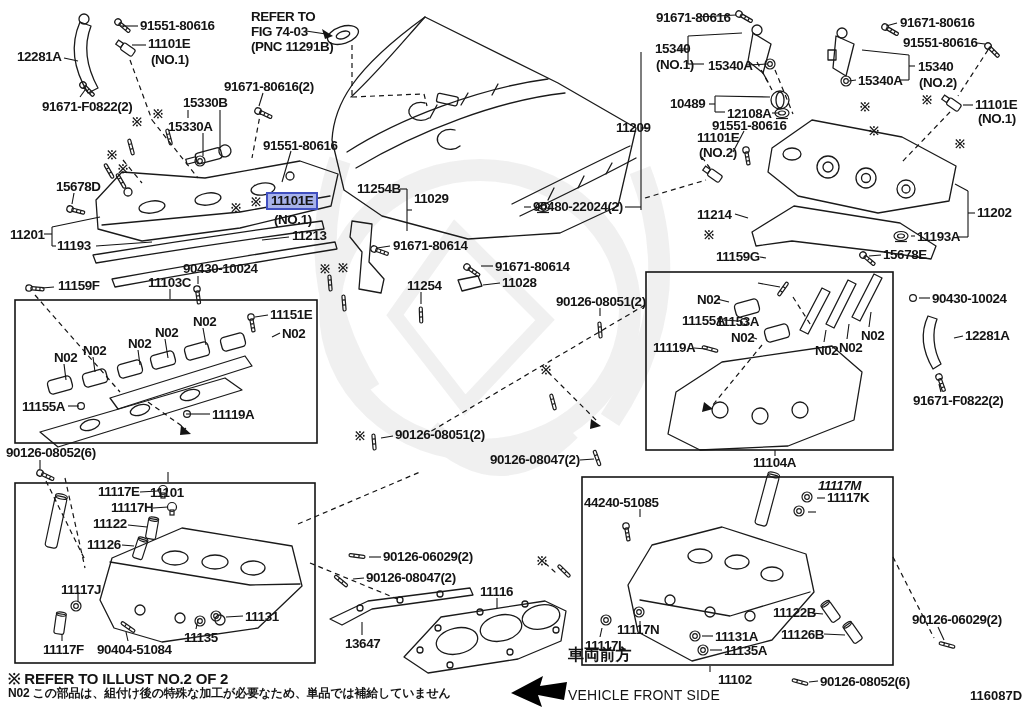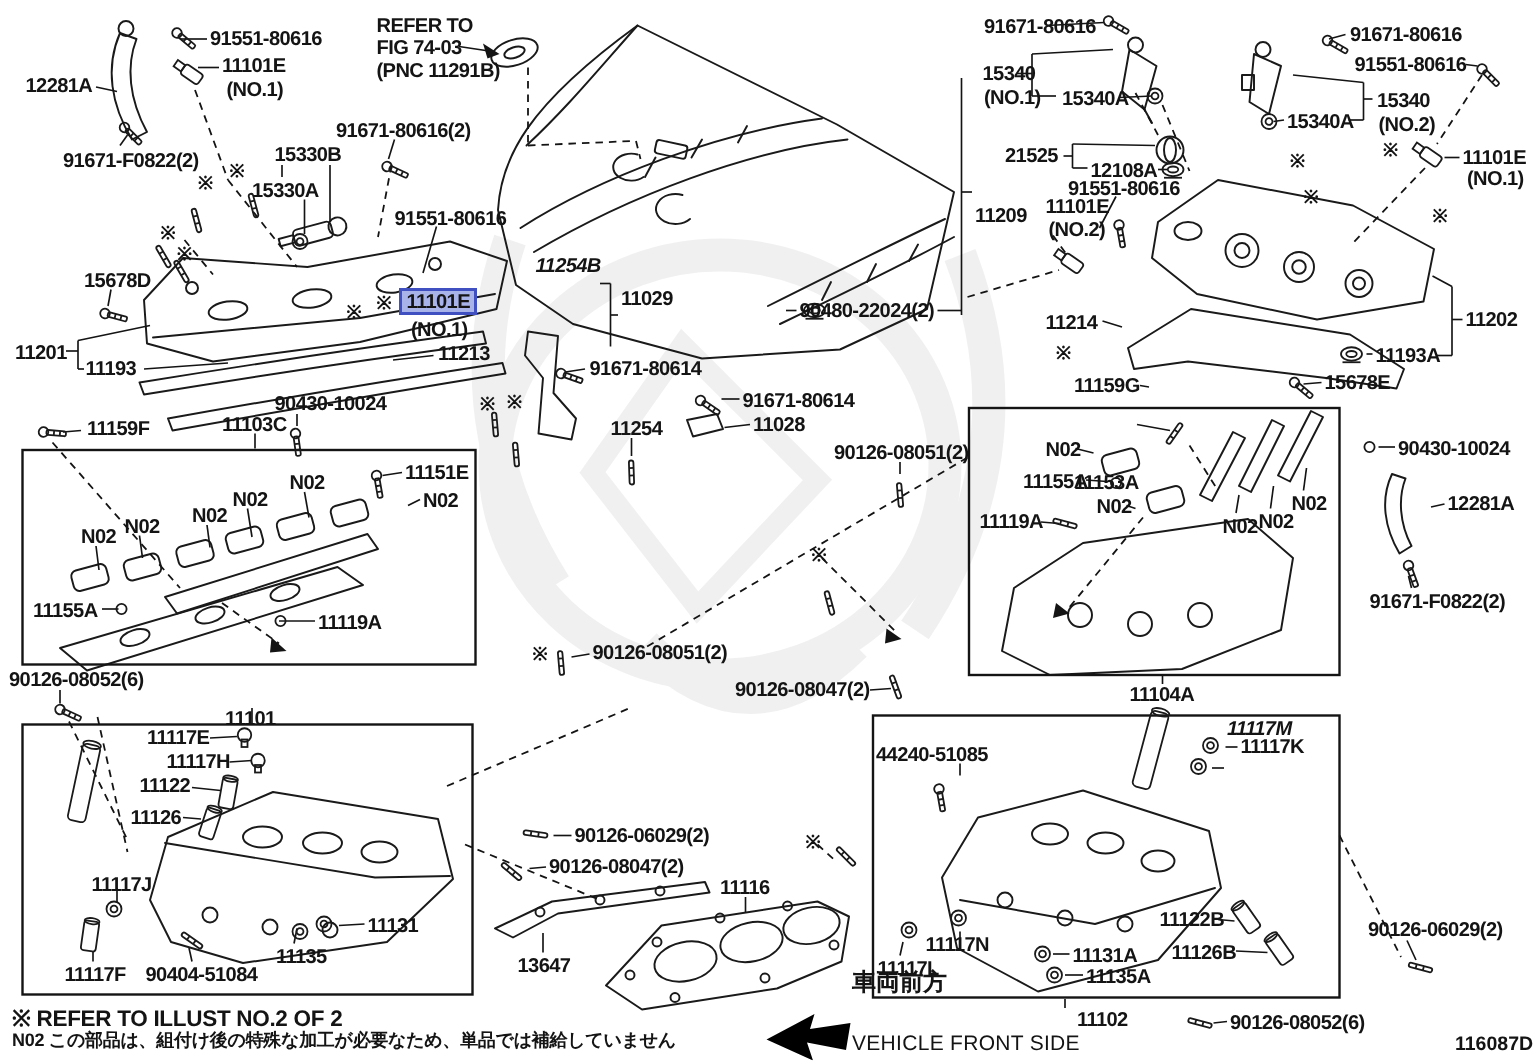--- a/index.html
+++ b/index.html
@@ -678,21 +678,21 @@
     <div class="lbl" style="left: 224px; top: 80px;">91671-80616(2)</div>
     <div class="lbl" style="left: 183px; top: 96px;">15330B</div>
     <div class="lbl" style="left: 168px; top: 120px;">15330A</div>
     <div class="lbl" style="left: 263px; top: 139px;">91551-80616</div>
     <div class="lbl hl" style="left: 270px; top: 194px;">11101E</div>
     <div class="lbl" style="left: 274px; top: 213px;">(NO.1)</div>
     <div class="lbl" style="left: 56px; top: 180px;">15678D</div>
     <div class="lbl" style="left: 10px; top: 228px;">11201</div>
     <div class="lbl" style="left: 57px; top: 239px;">11193</div>
     <div class="lbl" style="left: 292px; top: 229px;">11213</div>
-    <div class="lbl" style="left: 357px; top: 170px; font-style: italic;">11254B</div>
+    <div class="lbl" style="left: 357px; top: 182px;">11254B</div>
     <div class="lbl" style="left: 414px; top: 192px;">11029</div>
     <div class="lbl" style="left: 393px; top: 239px;">91671-80614</div>
     <div class="lbl" style="left: 183px; top: 262px;">90430-10024</div>
     <div class="lbl" style="left: 58px; top: 279px;">11159F</div>
     <div class="lbl" style="left: 148px; top: 276px;">11103C</div>
     <div class="lbl" style="left: 270px; top: 308px;">11151E</div>
     <div class="lbl" style="left: 282px; top: 327px;">N02</div>
     <div class="lbl" style="left: 193px; top: 315px;">N02</div>
     <div class="lbl" style="left: 155px; top: 326px;">N02</div>
     <div class="lbl" style="left: 128px; top: 337px;">N02</div>
@@ -705,31 +705,31 @@
     <div class="lbl" style="left: 495px; top: 260px;">91671-80614</div>
     <div class="lbl" style="left: 407px; top: 279px;">11254</div>
     <div class="lbl" style="left: 502px; top: 276px;">11028</div>
     <div class="lbl" style="left: 556px; top: 295px;">90126-08051(2)</div>
     <div class="lbl" style="left: 395px; top: 428px;">90126-08051(2)</div>
     <div class="lbl" style="left: 490px; top: 453px;">90126-08047(2)</div>
     <div class="lbl" style="left: 383px; top: 550px;">90126-06029(2)</div>
     <div class="lbl" style="left: 366px; top: 571px;">90126-08047(2)</div>
     <div class="lbl" style="left: 480px; top: 585px;">11116</div>
     <div class="lbl" style="left: 345px; top: 637px;">13647</div>
-    <div class="lbl" style="left: 650px; top: 121px; margin-top: 16px;">11209</div>
+    <div class="lbl" style="left: 616px; top: 121px;">11209</div>
     <div class="lbl" style="left: 656px; top: 11px;">91671-80616</div>
     <div class="lbl" style="left: 655px; top: 42px;">15340</div>
     <div class="lbl" style="left: 656px; top: 58px;">(NO.1)</div>
     <div class="lbl" style="left: 708px; top: 59px;">15340A</div>
     <div class="lbl" style="left: 900px; top: 16px;">91671-80616</div>
     <div class="lbl" style="left: 903px; top: 36px;">91551-80616</div>
     <div class="lbl" style="left: 918px; top: 60px;">15340</div>
     <div class="lbl" style="left: 919px; top: 76px;">(NO.2)</div>
     <div class="lbl" style="left: 858px; top: 74px;">15340A</div>
-    <div class="lbl" style="left: 670px; top: 97px;">21525</div>
+    <div class="lbl" style="left: 670px; top: 97px;">10489</div>
     <div class="lbl" style="left: 727px; top: 107px;">12108A</div>
     <div class="lbl" style="left: 712px; top: 119px;">91551-80616</div>
     <div class="lbl" style="left: 697px; top: 131px;">11101E</div>
     <div class="lbl" style="left: 699px; top: 146px;">(NO.2)</div>
     <div class="lbl" style="left: 975px; top: 98px;">11101E</div>
     <div class="lbl" style="left: 978px; top: 112px;">(NO.1)</div>
     <div class="lbl" style="left: 697px; top: 208px;">11214</div>
     <div class="lbl" style="left: 977px; top: 206px;">11202</div>
     <div class="lbl" style="left: 917px; top: 230px;">11193A</div>
     <div class="lbl" style="left: 883px; top: 248px;">15678E</div>
@@ -739,21 +739,21 @@
     <div class="lbl" style="left: 731px; top: 331px;">N02</div>
     <div class="lbl" style="left: 815px; top: 344px;">N02</div>
     <div class="lbl" style="left: 839px; top: 341px;">N02</div>
     <div class="lbl" style="left: 861px; top: 329px;">N02</div>
     <div class="lbl" style="left: 682px; top: 314px;">11155A</div>
     <div class="lbl" style="left: 653px; top: 341px;">11119A</div>
     <div class="lbl" style="left: 932px; top: 292px;">90430-10024</div>
     <div class="lbl" style="left: 965px; top: 329px;">12281A</div>
     <div class="lbl" style="left: 913px; top: 394px;">91671-F0822(2)</div>
     <div class="lbl" style="left: 753px; top: 456px;">11104A</div>
-    <div class="lbl" style="left: 150px; top: 472px;">11101</div>
+    <div class="lbl" style="left: 150px; top: 486px;">11101</div>
     <div class="lbl" style="left: 98px; top: 485px;">11117E</div>
     <div class="lbl" style="left: 111px; top: 501px;">11117H</div>
     <div class="lbl" style="left: 93px; top: 517px;">11122</div>
     <div class="lbl" style="left: 87px; top: 538px;">11126</div>
     <div class="lbl" style="left: 61px; top: 583px;">11117J</div>
     <div class="lbl" style="left: 43px; top: 643px;">11117F</div>
     <div class="lbl" style="left: 97px; top: 643px;">90404-51084</div>
     <div class="lbl" style="left: 184px; top: 631px;">11135</div>
     <div class="lbl" style="left: 245px; top: 610px;">11131</div>
     <div class="lbl" style="left: 584px; top: 496px;">44240-51085</div>

